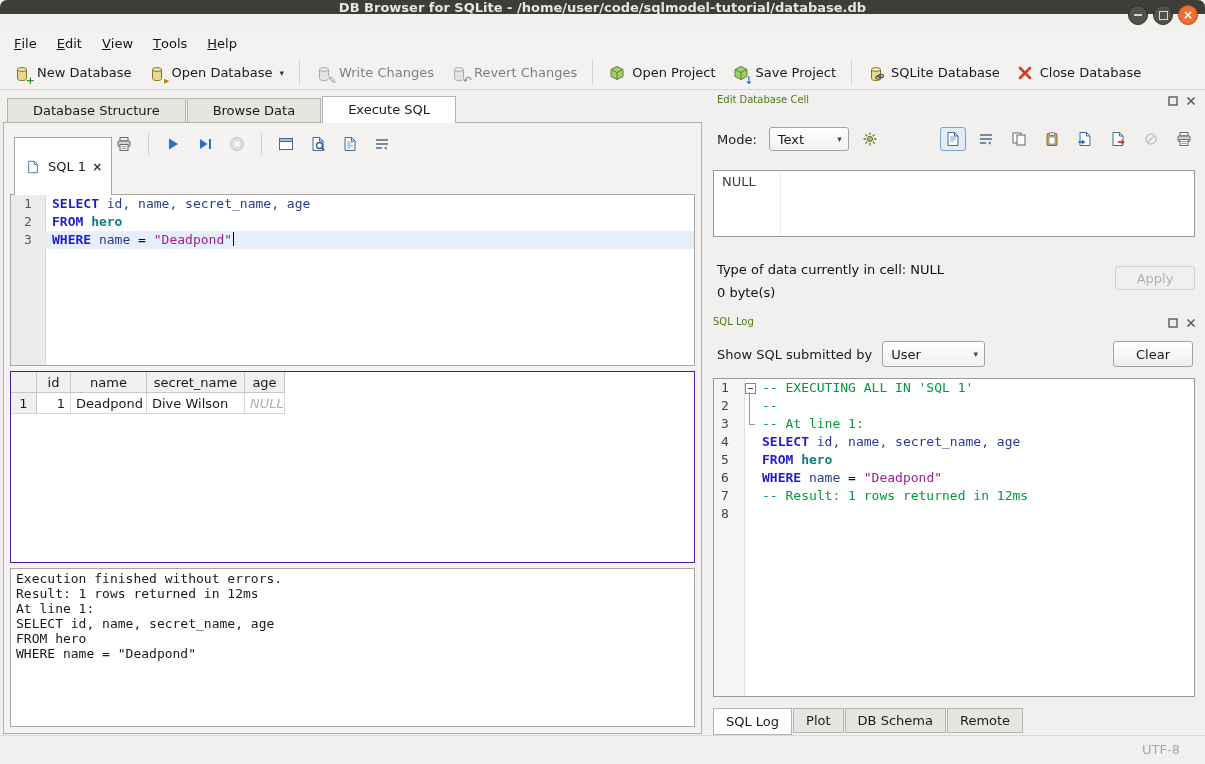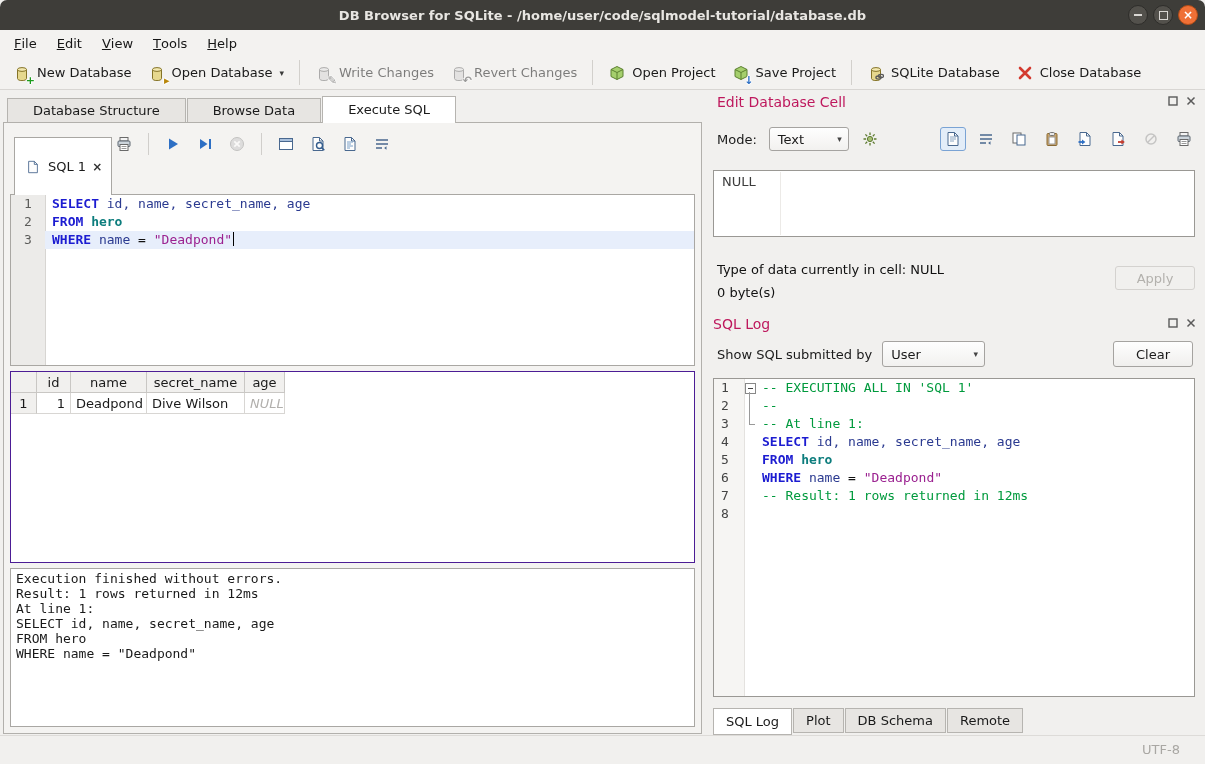--- a/index.html
+++ b/index.html
@@ -1,20 +1,20 @@
 <!DOCTYPE html>
 <html style="--c-titlebar-bg: #3e3d39; --c-close-btn: #ef7036; --c-kw: #1c1cd1; --c-ident: #2b3a90; --c-tbl: #0d7d7d; --c-str: #9b2190; --c-cmt: #009a3d; --c-selection: #e7eefb;"><head>
 <meta charset="utf-8">
 <style>
   html,body{margin:0;padding:0}
   body{background:#4a4945;font-family:"DejaVu Sans","Liberation Sans",sans-serif;font-size:13px;color:#1a1a1a}
   .app{position:relative;width:1205px;height:764px;background:#f1f0ee;overflow:hidden;margin:0 auto}
 
   
-  .titlebar{position:absolute;left:0;top:0;width:100%;height:30px;background:var(--c-titlebar-bg,#3e3d39);border-radius:7px 7px 0 0;display:flex;align-items:center;justify-content:center}
+  .titlebar{position:absolute;left:0;top:0;width:100%;height:14px;background:var(--c-titlebar-bg,#3e3d39);border-radius:7px 7px 0 0;display:flex;align-items:center;justify-content:center}
   .titlebar-title{color:#e8e6e2;font-weight:bold;font-size:13px}
   .win-btns{position:absolute;right:7px;top:5px;display:flex;gap:5px}
   .win-btn{width:20px;height:20px;border-radius:50%;background:#53514c;border:1px solid #2e2d2a;color:#d9d7d3;display:flex;align-items:center;justify-content:center;box-sizing:border-box;font-size:12px;font-weight:bold}
   .win-btn .bar{width:8px;height:2px;background:#d9d7d3}
   .win-btn .sq{width:7px;height:7px;border:1px solid #d9d7d3}
   .win-btn.close{background:var(--c-close-btn,#ef7036);border-color:#b44c16;color:#fff}
 
   
   .menubar{position:absolute;left:0;top:30px;width:100%;height:26px;background:#f3f2f0;display:flex;align-items:stretch;padding-left:4px;box-sizing:border-box}
   .menu-item{display:flex;align-items:center;padding:0 10px;color:#161616}
@@ -60,21 +60,21 @@
   .g-cell{height:21px;line-height:21px;padding:0 5px;border-right:1px solid #d8d6d3;border-bottom:1px solid #d8d6d3;box-sizing:border-box;background:#fff;overflow:hidden;font-size:13px}
   .g-hdr{background:#f1f0ee;text-align:center;border-right:1px solid #c9c7c4;border-bottom:1px solid #c9c7c4}
   .g-rowhdr{background:#f1f0ee;text-align:center;border-right:1px solid #c9c7c4}
   .g-null{color:#b1afac;font-style:italic}
   .grid .g-cell:nth-child(7){text-align:right}
 
   .exec-wrap{margin:5px 6px 6px;flex:1;border:1px solid #a9a7a3;background:#fff;padding:2px 5px;font-family:"DejaVu Sans Mono","Liberation Mono",monospace;font-size:13px;line-height:15px;white-space:pre-wrap;overflow:hidden}
 
   
   .right-panel{position:absolute;left:706px;top:90px;width:499px;height:645px}
-  .dock-title{position:absolute;font-size:14px;color:#be185d}
+  .dock-title{position:absolute;font-size:10px;color:#4d7c0f}
   .dock-icons{position:absolute;right:8px;display:flex;gap:7px;align-items:center}
   .dock-ic{display:inline-flex;width:11px;height:11px}
   .mode-row{position:absolute;left:11px;top:36px;right:8px;height:26px;display:flex;align-items:center}
   .combo{display:flex;align-items:center;background:linear-gradient(#fefefe,#f2f1ef);border:1px solid #a5a3a0;border-radius:3px;padding:0 6px 0 8px;box-sizing:border-box}
   .combo .combo-value{flex:1}
   .combo .combo-arrow{font-size:9px;color:#444;margin-left:6px}
   .mini-btn{width:26px;height:24px;display:flex;align-items:center;justify-content:center;border-radius:3px;margin-left:8px}
   .cell-icons{margin-left:auto;display:flex;gap:7px}
   .cell-icon-btn{width:26px;height:24px;display:flex;align-items:center;justify-content:center;border-radius:3px;box-sizing:border-box}
   .cell-icon-btn.selected{border:1px solid #7aa3d4;background:#e3edf8}

